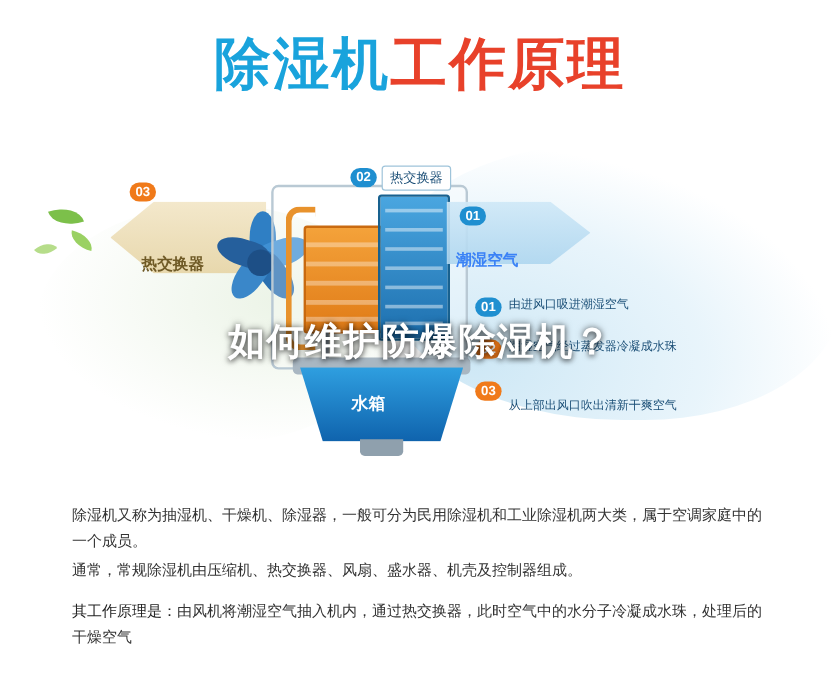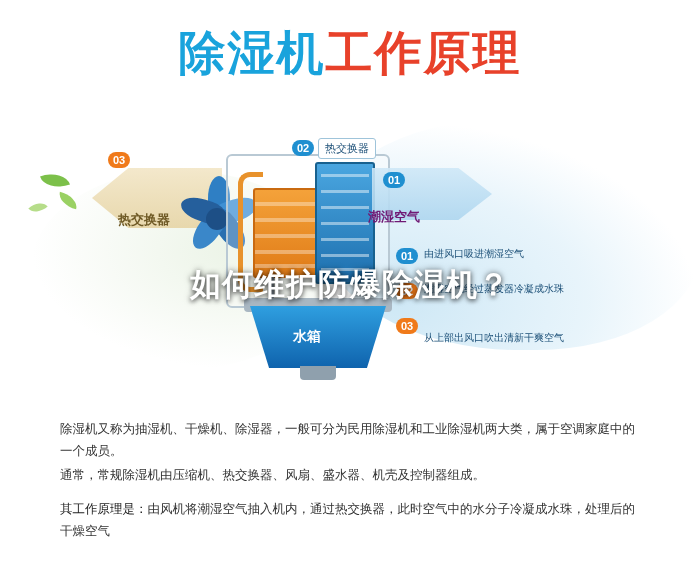--- a/index.html
+++ b/index.html
@@ -120,21 +120,21 @@
   }
   .badge.blue{background:#1f8fd0;}
   .chip{
     position:absolute;background:#ffffff;border:1px solid #9fc4da;border-radius:3px;
     font-size:11px;color:#1c4f77;padding:2px 6px;white-space:nowrap;
   }
 
   .r-line{position:absolute;font-size:10px;color:#1b4f77;white-space:nowrap;}
 
   
-  .wet-label{position:absolute;left:368px;top:98px;font-size:13px;color:#701a75;font-weight:bold;}
+  .wet-label{position:absolute;left:380px;top:98px;font-size:13px;color:#3b82f6;font-weight:bold;}
   .wet-arrow{
     position:absolute;left:372px;top:58px;width:120px;height:52px;
     background:linear-gradient(180deg,#cfe8f7 0%,#aed6ef 100%);
     clip-path:polygon(0% 0%,72% 0%,100% 50%,72% 100%,0% 100%);
     opacity:.9;
   }
 
   
   .headline{
     position:absolute;left:0;top:264px;width:700px;text-align:center;

